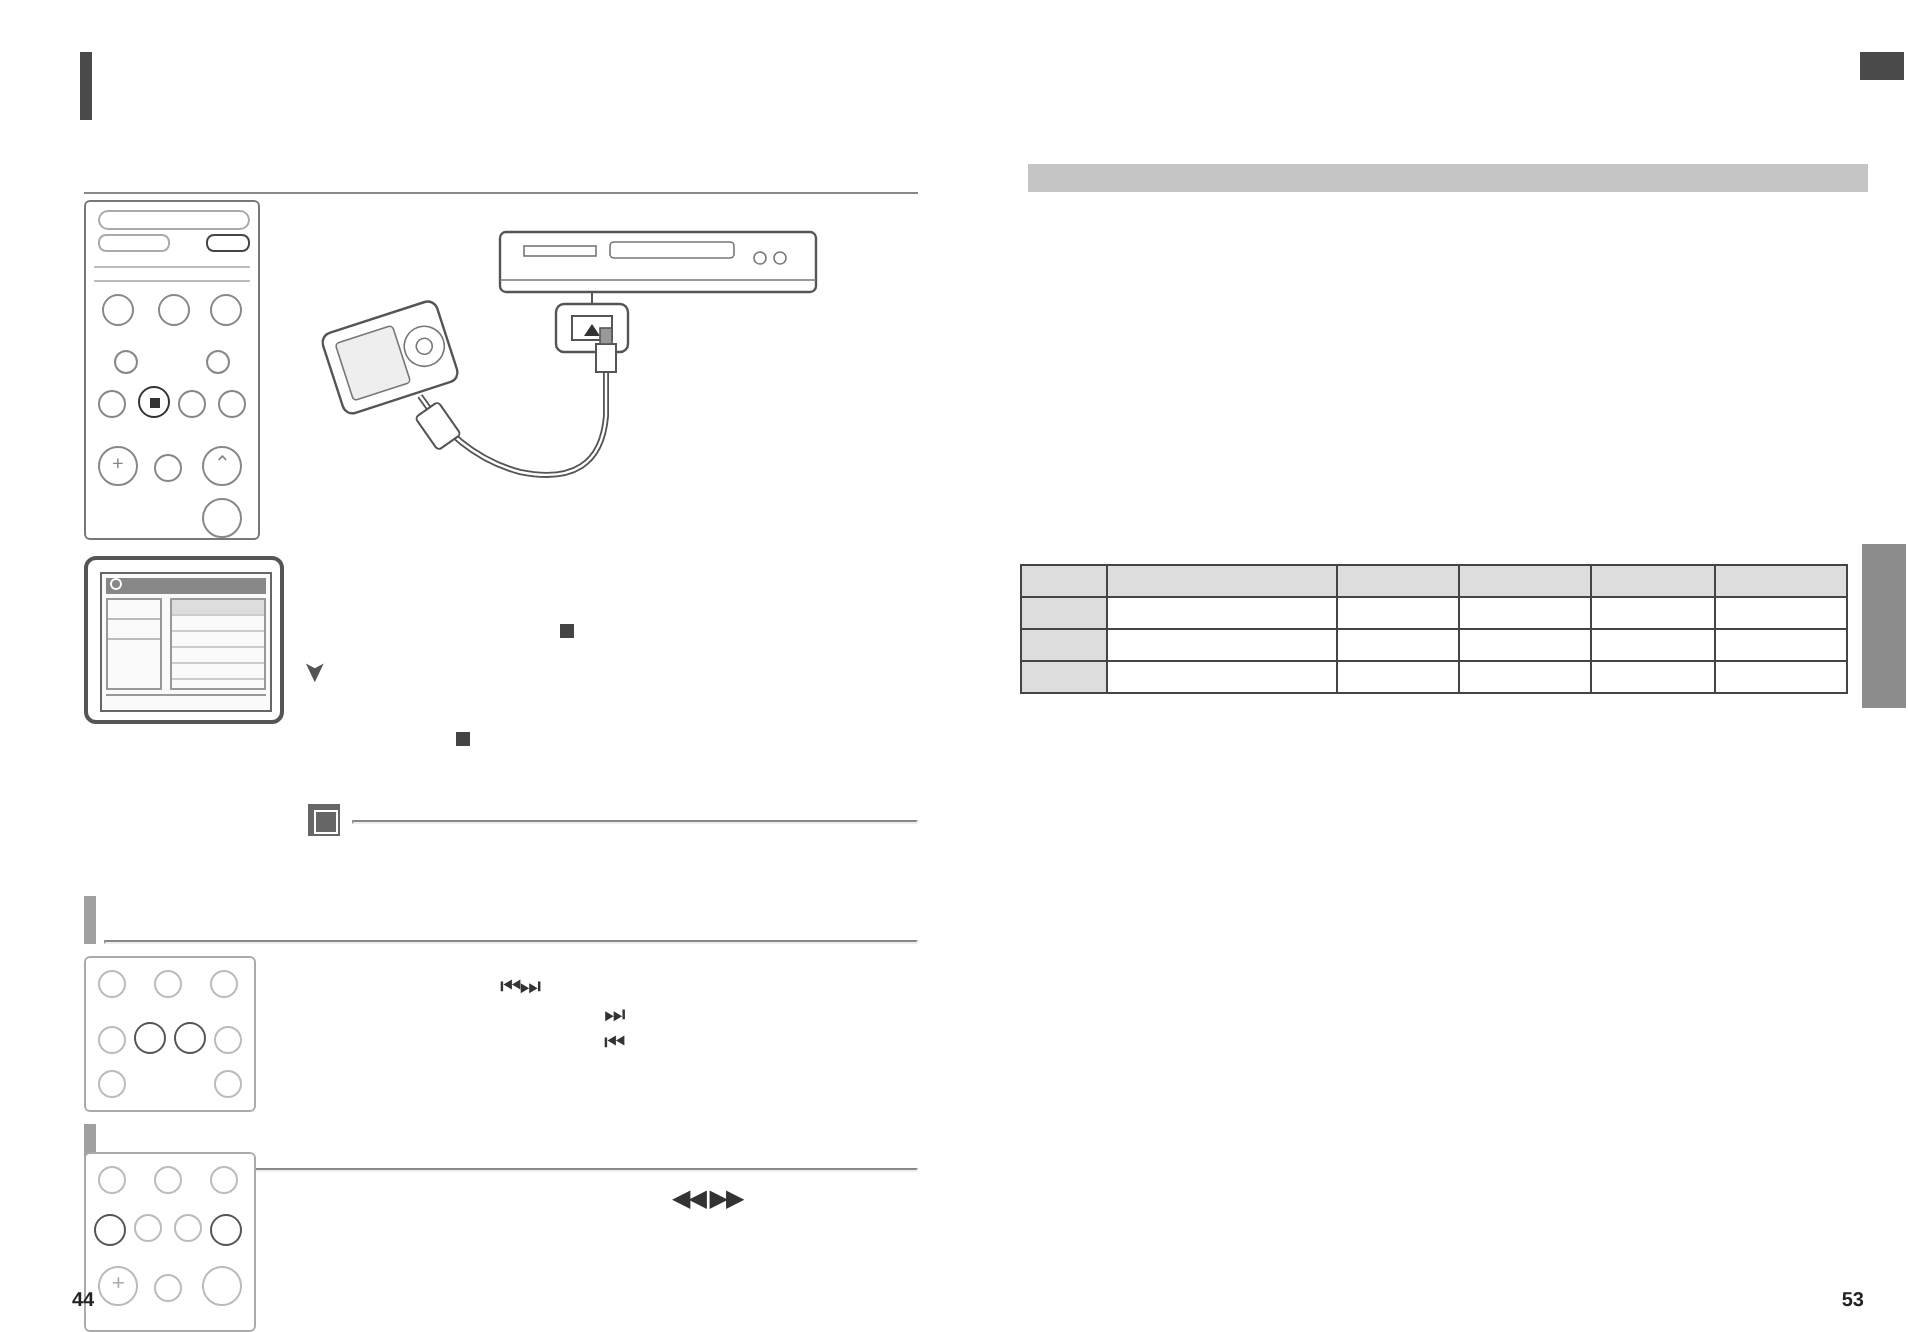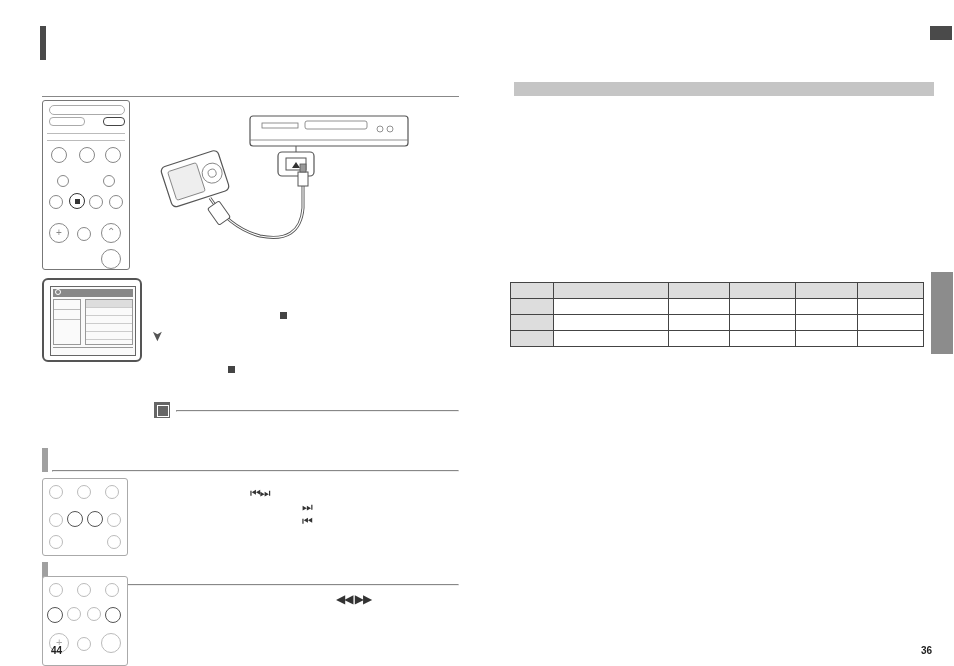--- a/index.html
+++ b/index.html
@@ -209,21 +209,21 @@
   .spec-table .c4 { width: 66px; }
   .spec-table .c5 { width: 62px; }
   .spec-table .c6 { width: 66px; }
   .page-num {
     position: absolute;
     bottom: 10px;
     font-size: 10px;
     color: #222;
     font-weight: bold;
   }
-  .page-num.left { left: 51px; }
+  .page-num.left { left: 36px; }
   .page-num.right { right: 22px; }
 </style>
 </head>
 <body>
 
 <div class="page-container">
 
   <div class="left-page">
     <div class="side-tab-left"></div>
     <hr class="divider left-top-divider">
@@ -398,15 +398,15 @@
           <th class="row-head"></th>
           <td></td>
             <td></td>
             <td></td>
             <td></td>
             <td></td>
         </tr>
       </tbody>
     </table>
 
-    <div class="page-num right">36</div>
+    <div class="page-num right">53</div>
   </div>
 </div>
 
 </body></html>

